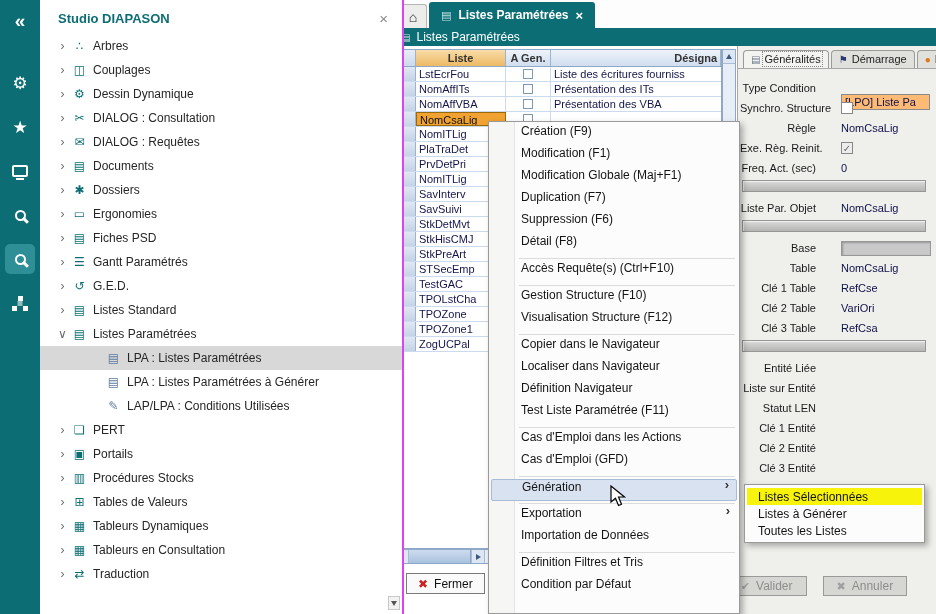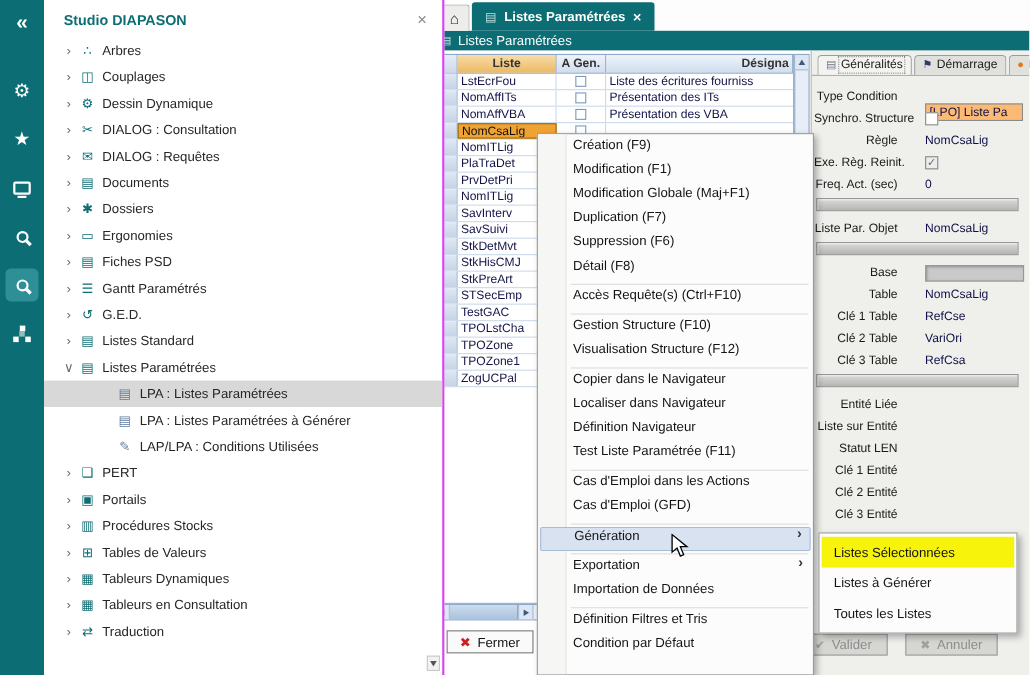--- a/index.html
+++ b/index.html
@@ -125,21 +125,21 @@
   .cgutter{position:absolute;left:0;top:0;bottom:0;width:26px;background:#f6f6f5;border-right:1px solid #e4e4e2;}
   .mi{position:relative;height:22px;display:flex;align-items:flex-start;margin:0 2px;padding-left:30px;
     padding-right:16px;font-size:12px;color:#141414;cursor:pointer;}
   .mi.hl{background:#d8e2f1;border:1px solid #a8bcd8;border-radius:2px;}
   .miarr{position:absolute;right:7px;font-size:13px;font-weight:bold;color:#333;line-height:10px;}
   .msep{height:1px;background:#dcdcda;margin:2px 4px 2px 30px;}
 
   
   .smenu{position:absolute;left:744px;top:484px;width:181px;background:#fcfcfc;border:1px solid #9a9a9a;
     box-shadow:3px 3px 6px rgba(0,0,0,.3);padding:3px 2px;z-index:60;}
-  .smi{height:28px;display:flex;align-items:center;padding:0 8px 0 11px;font-size:12px;color:#141414;cursor:pointer;}
+  .smi{height:17px;display:flex;align-items:center;padding:0 8px 0 11px;font-size:12px;color:#141414;cursor:pointer;}
   .smi.hl{background:#f7f30a;}
 
   .cursor{position:absolute;left:610px;top:485px;z-index:100;pointer-events:none;}
 </style>
 </head>
 <body>
 
 <div class="app">
 
   <div class="iconbar">

